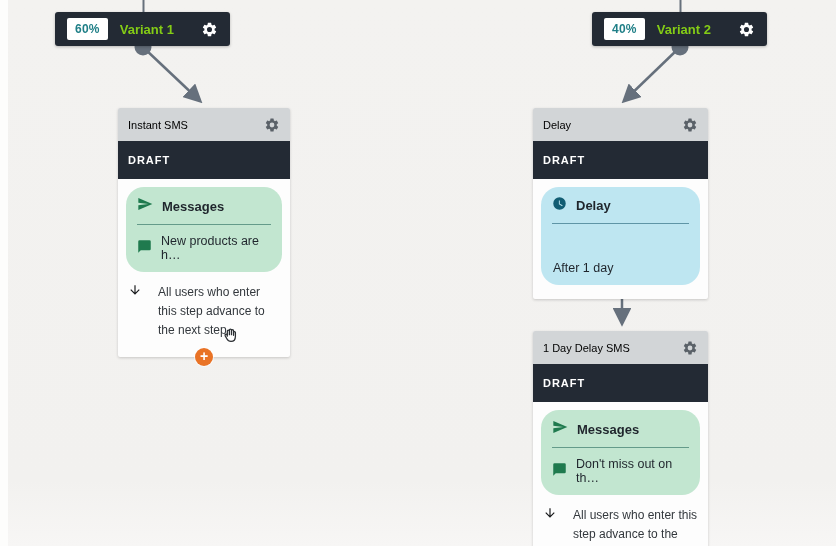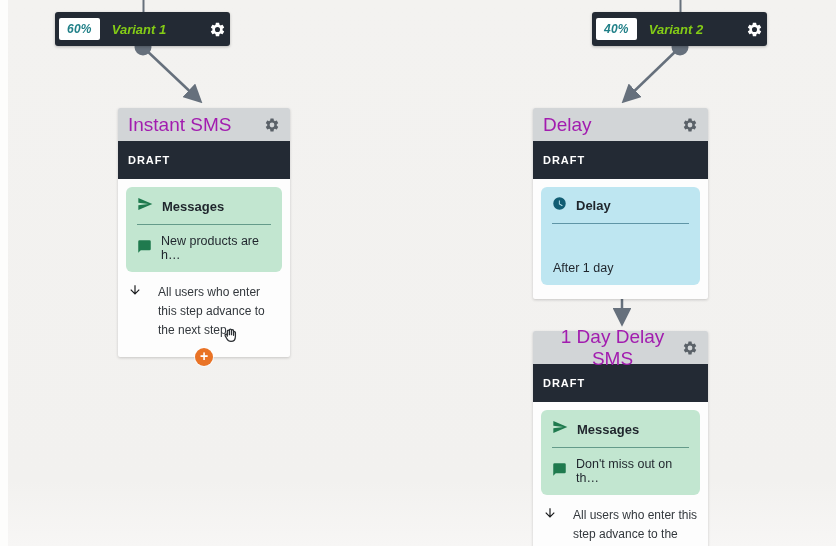--- a/index.html
+++ b/index.html
@@ -16,24 +16,23 @@
   .left-strip{
     position:absolute;left:0;top:0;width:8px;height:546px;background:#fdfdfc;
   }
   svg.connectors{position:absolute;left:0;top:0;z-index:1;}
 
   
   .variant-node{
     position:absolute;height:34px;width:175px;
     background:#232a34;border-radius:3px;
     display:flex;align-items:center;gap:12px;
-    padding:0 4px;box-sizing:border-box;
+    padding:0 12px;box-sizing:border-box;
     box-shadow:0 1px 3px rgba(0,0,0,.25);
     z-index:2;
-    font-style:italic;
   }
   .variant-badge{
     background:#ffffff;color:#1f7f87;
     font-size:12px;font-weight:bold;
     padding:4px 8px;border-radius:2px;letter-spacing:.02em;
   }
   .variant-label{color:#84cc16;font-size:13px;font-weight:bold;flex:1;}
   .gear{display:flex;align-items:center;justify-content:center;cursor:pointer;background:none;border:none;padding:0;}
   .gear svg{display:block;}
 
@@ -42,29 +41,29 @@
     position:absolute;width:172px;background:#fdfdfd;
     box-shadow:0 1px 3px rgba(0,0,0,.18);
     border-radius:2px;z-index:2;
   }
   .card-header{
     height:33px;background:#d2d5d7;
     display:flex;align-items:center;justify-content:space-between;
     padding:0 10px;box-sizing:border-box;
     border-radius:2px 2px 0 0;
   }
-  .card-title{font-size:19px;color:#a21caf;text-align:center;}
+  .card-title{font-size:11px;color:#000000;text-align:center;}
   .draft-bar{
     height:22px;background:#232a34;color:#ffffff;
     display:flex;align-items:center;padding:8px 10px;
     font-size:11px;font-weight:bold;letter-spacing:.09em;
   }
   .card-body{padding:8px 8px 16px;position:relative;}
   .module{
-    border-radius:6px;padding:9px 11px 10px;cursor:pointer;
+    border-radius:18px;padding:9px 11px 10px;cursor:pointer;
   }
   .module.green{background:#c2e6d0;}
   .module.blue{background:#bee6f1;}
   .module-row{display:flex;align-items:center;gap:9px;}
   .module-title{font-size:13px;font-weight:bold;color:#1f252c;}
   .module-divider{border:none;border-top:1.5px solid rgba(23,92,80,.55);margin:8px 0 9px;}
   .module.blue .module-divider{border-top-color:rgba(16,82,104,.55);}
   .module-detail{font-size:12.5px;color:#1f252c;}
   .module-detail.plain{padding-left:1px;margin-top:28px;}
   .card-footer{

